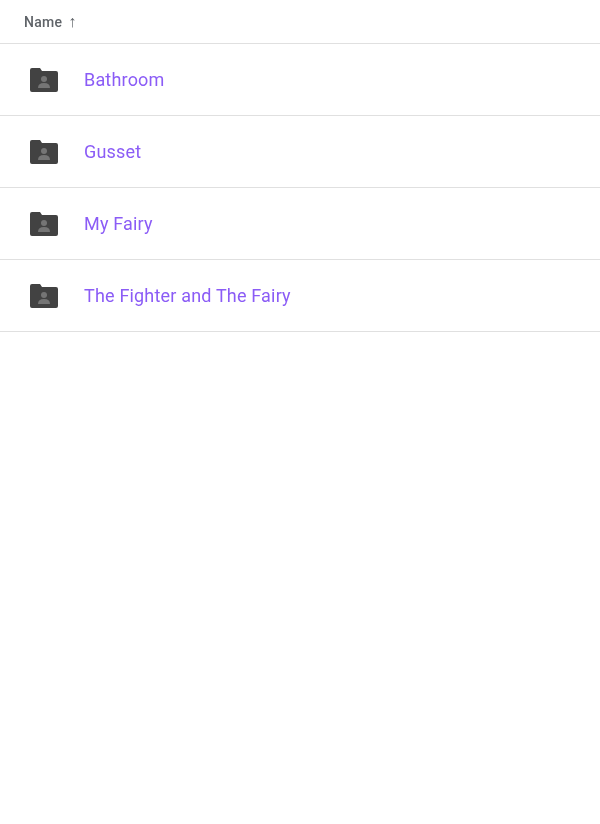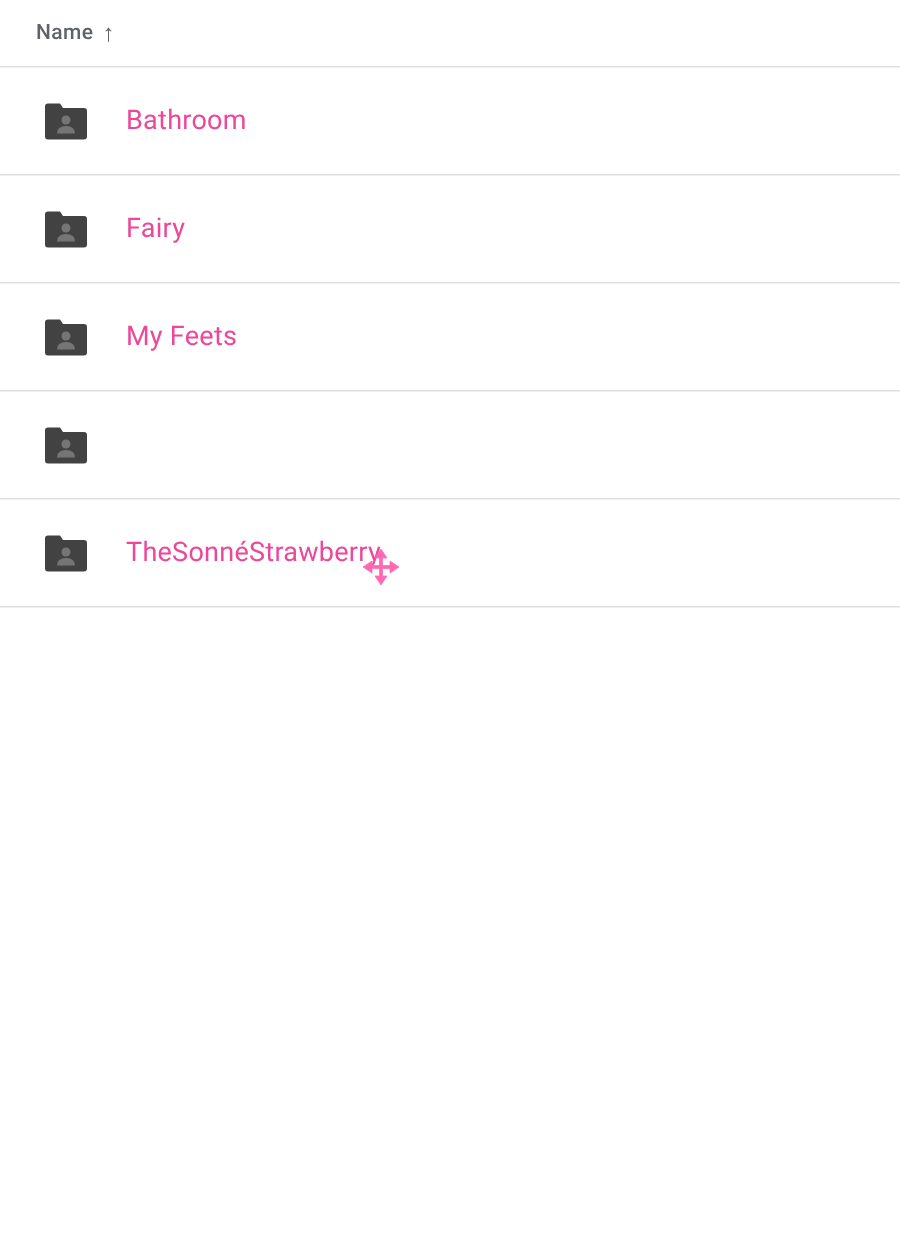--- a/index.html
+++ b/index.html
@@ -56,21 +56,21 @@
       align-items: center;
       justify-content: center;
       margin-right: 20px;
       flex-shrink: 0;
     }
 
     
     .item-label {
       font-size: 18px;
       font-weight: 400;
-      color: #ec4899;
+      color: #8b5cf6;
       letter-spacing: 0.01em;
     }
 
     .cursor-icon {
       position: absolute;
       left: 240px;
       bottom: 8px;
     }
   </style>
 </head>
@@ -99,55 +99,39 @@
     <div class="list-item">
       <div class="folder-icon-wrapper">
     <svg width="32" height="28" viewBox="0 0 32 28" fill="none" xmlns="http://www.w3.org/2000/svg">
 
       <path d="M2 6 L2 4 Q2 2 4 2 L12 2 L14 5 L28 5 Q30 5 30 7 L30 24 Q30 26 28 26 L4 26 Q2 26 2 24 Z" fill="#424242"></path>
 
       <circle cx="16" cy="13" r="3" fill="#757575"></circle>
       <path d="M10 22 Q10 17 16 17 Q22 17 22 22" fill="#757575"></path>
     </svg>
   </div>
-      <span class="item-label">Fairy</span>
+      <span class="item-label">Gusset</span>
     </div>
     <div class="list-item">
       <div class="folder-icon-wrapper">
     <svg width="32" height="28" viewBox="0 0 32 28" fill="none" xmlns="http://www.w3.org/2000/svg">
 
       <path d="M2 6 L2 4 Q2 2 4 2 L12 2 L14 5 L28 5 Q30 5 30 7 L30 24 Q30 26 28 26 L4 26 Q2 26 2 24 Z" fill="#424242"></path>
 
       <circle cx="16" cy="13" r="3" fill="#757575"></circle>
       <path d="M10 22 Q10 17 16 17 Q22 17 22 22" fill="#757575"></path>
     </svg>
   </div>
-      <span class="item-label">My Feets</span>
+      <span class="item-label">My Fairy</span>
     </div>
     <div class="list-item">
       <div class="folder-icon-wrapper">
     <svg width="32" height="28" viewBox="0 0 32 28" fill="none" xmlns="http://www.w3.org/2000/svg">
 
       <path d="M2 6 L2 4 Q2 2 4 2 L12 2 L14 5 L28 5 Q30 5 30 7 L30 24 Q30 26 28 26 L4 26 Q2 26 2 24 Z" fill="#424242"></path>
 
       <circle cx="16" cy="13" r="3" fill="#757575"></circle>
       <path d="M10 22 Q10 17 16 17 Q22 17 22 22" fill="#757575"></path>
     </svg>
   </div>
-    </div>
-    <div class="list-item">
-      <div class="folder-icon-wrapper">
-    <svg width="32" height="28" viewBox="0 0 32 28" fill="none" xmlns="http://www.w3.org/2000/svg">
-
-      <path d="M2 6 L2 4 Q2 2 4 2 L12 2 L14 5 L28 5 Q30 5 30 7 L30 24 Q30 26 28 26 L4 26 Q2 26 2 24 Z" fill="#424242"></path>
-
-      <circle cx="16" cy="13" r="3" fill="#757575"></circle>
-      <path d="M10 22 Q10 17 16 17 Q22 17 22 22" fill="#757575"></path>
-    </svg>
-  </div>
-      <span class="item-label">TheSonnéStrawberry</span>
-      <span class="cursor-icon">
-      <svg width="28" height="28" viewBox="0 0 28 28" fill="none" xmlns="http://www.w3.org/2000/svg">
-        <polygon points="14,2 18,8 15,8 15,13 20,13 20,10 26,14 20,18 20,15 15,15 15,20 18,20 14,26 10,20 13,20 13,15 8,15 8,18 2,14 8,10 8,13 13,13 13,8 10,8 Z" fill="#FF69B4" stroke="#FF69B4" stroke-width="0.5"></polygon>
-      </svg>
-    </span>
+      <span class="item-label">The Fighter and The Fairy</span>
     </div>
   </div>
 
 </body></html>

